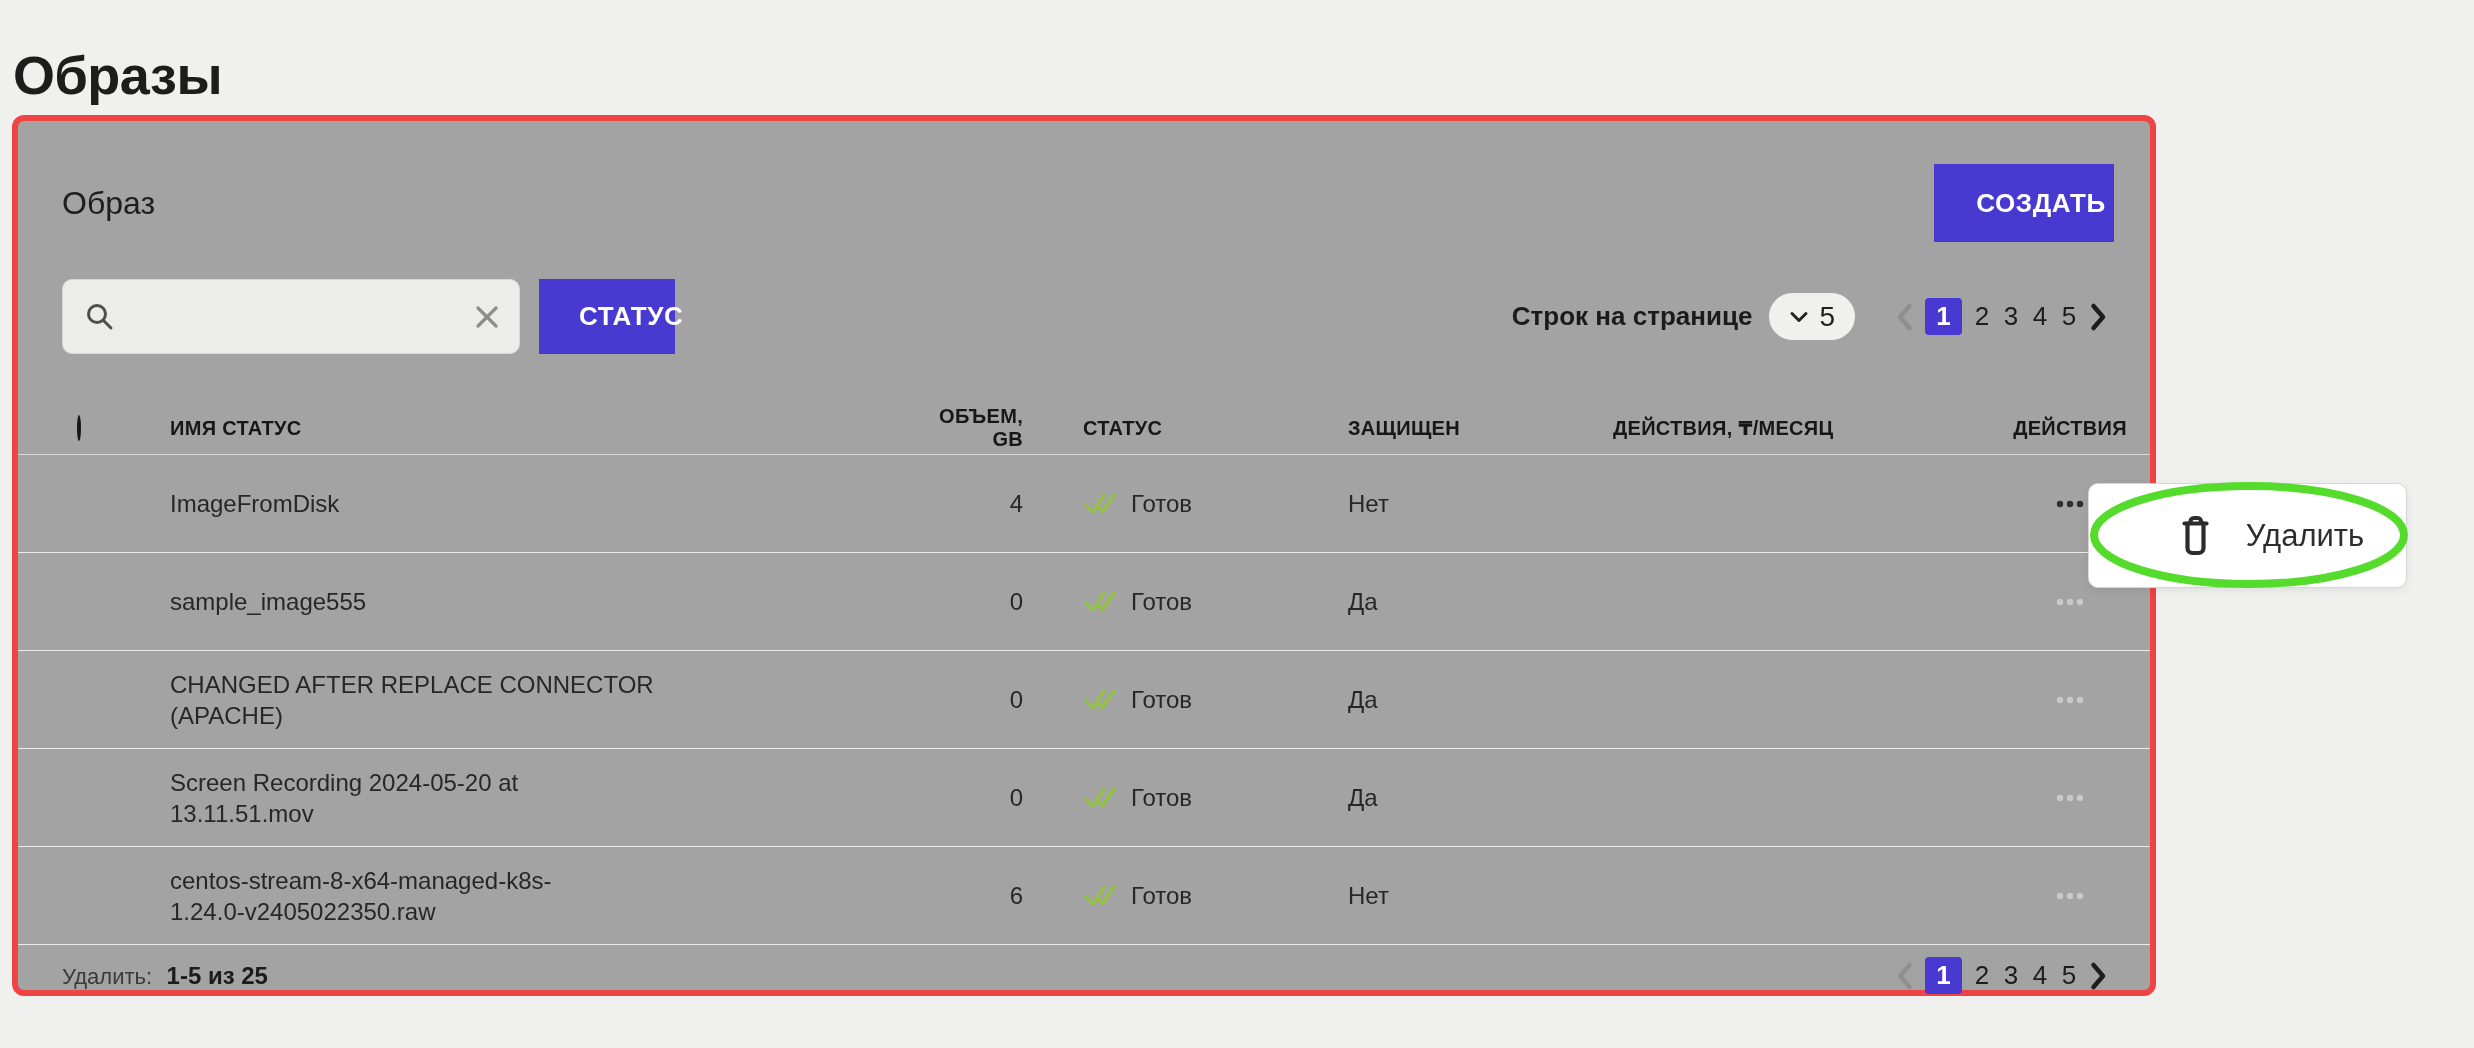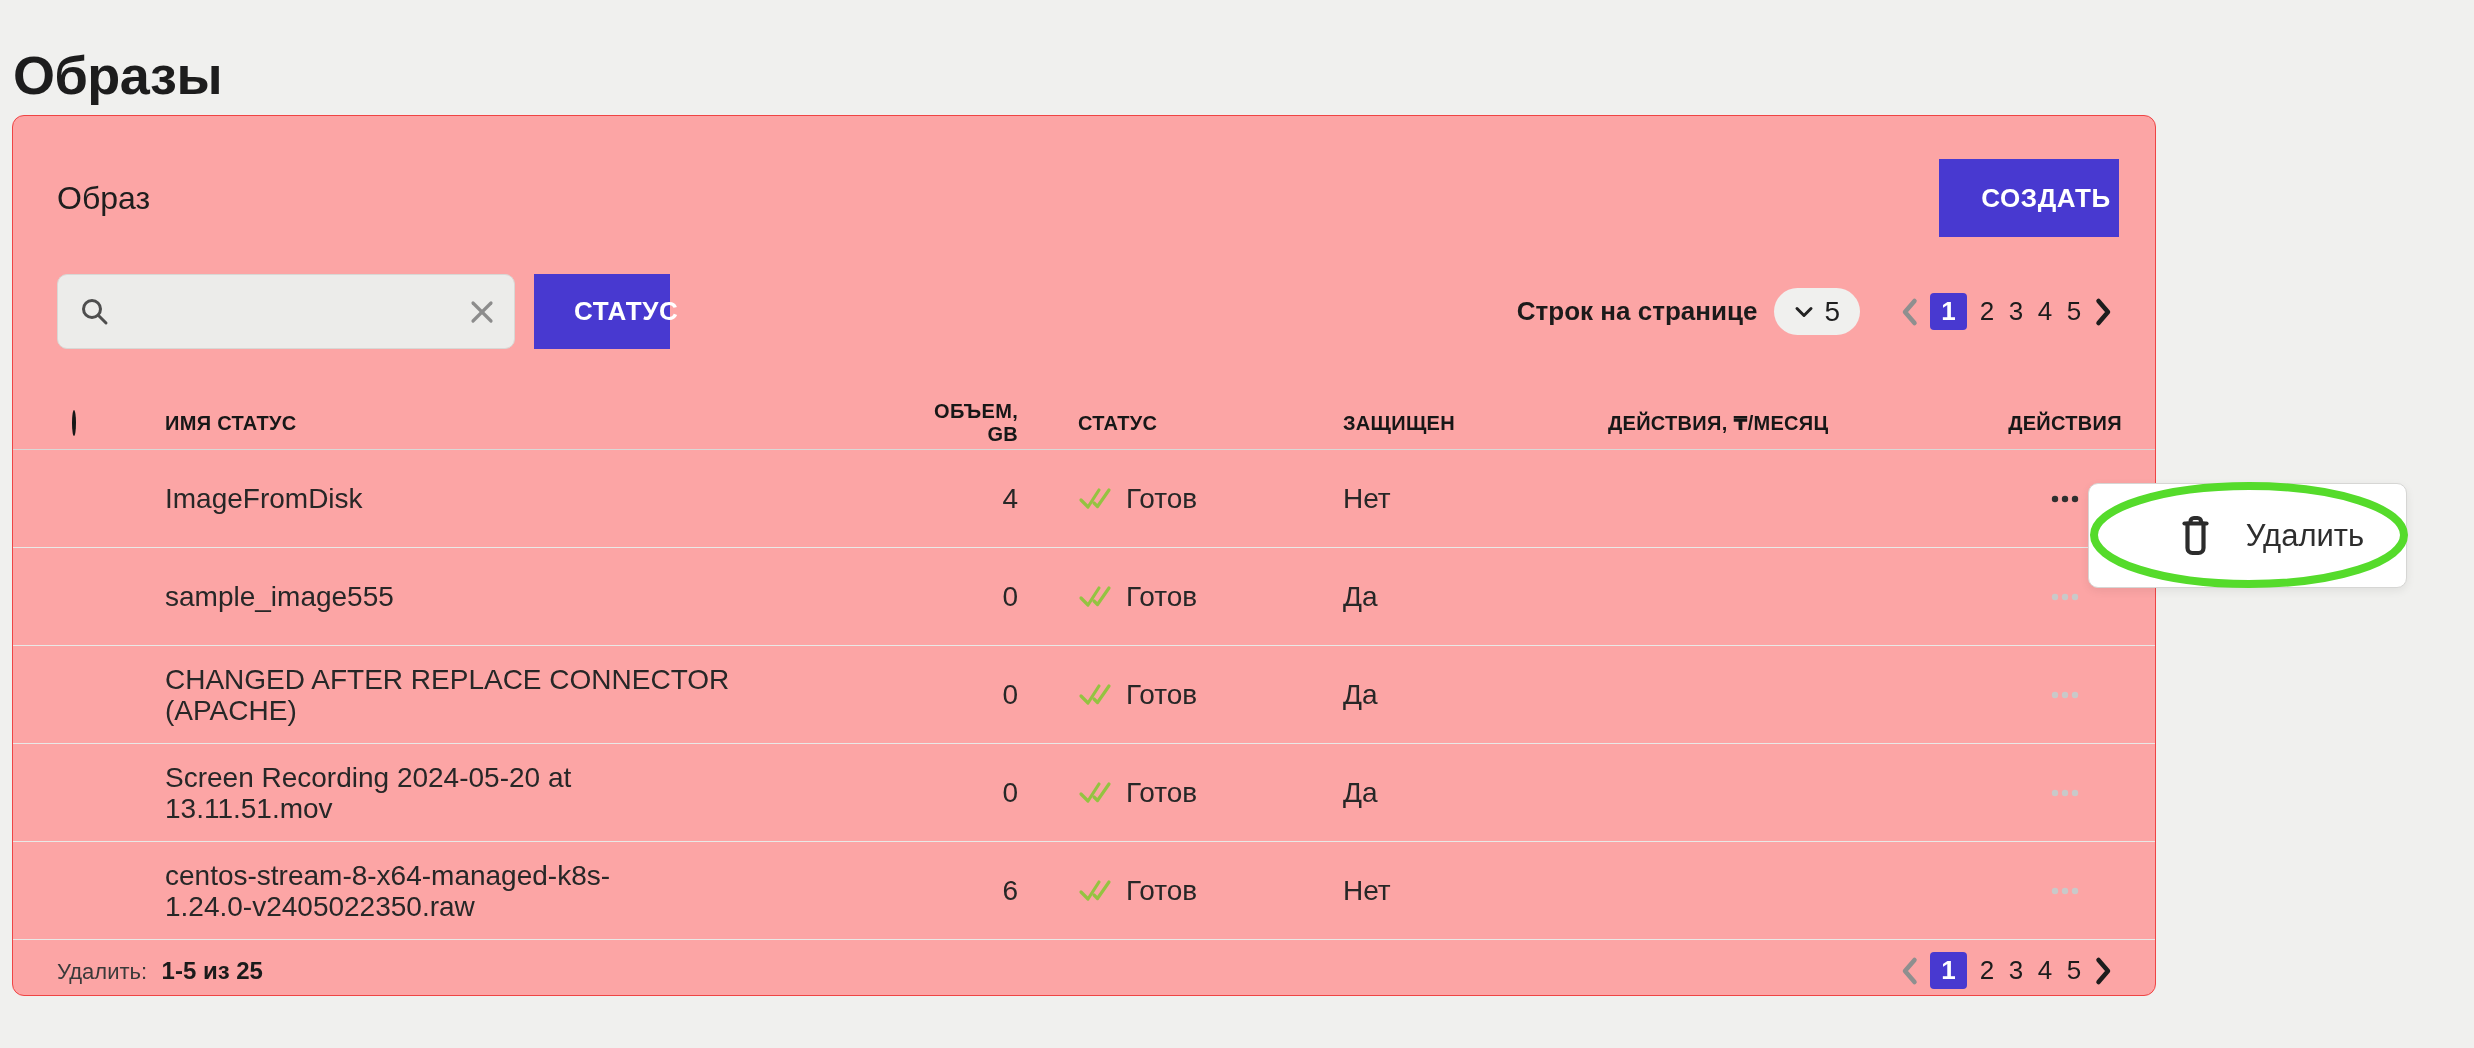--- a/index.html
+++ b/index.html
@@ -11,21 +11,21 @@
   }
   
   .page-title{
     position:absolute;left:13px;top:6px;
     font-size:54px;font-weight:700;letter-spacing:-0.5px;color:#1d1d1d;
     line-height:1.25;
   }
   
   .card{
     position:absolute;left:12px;top:115px;width:2144px;height:881px;
-    background:#fca5a5;border:1px solid #ef4444;border-radius:12px;
+    background:#a3a3a3;border:6px solid #ef4444;border-radius:12px;
     box-sizing:border-box;
   }
   .card-head{display:flex;justify-content:space-between;align-items:flex-start;padding:43px 36px 0 44px;}
   .card-heading{margin:21px 0 0;font-size:32px;font-weight:400;color:#1e1e1e;}
   .btn{
     border:none;cursor:pointer;color:#fff;background:#4839d0;
     font-family:inherit;font-weight:700;letter-spacing:0.6px;
     border-radius:0;font-size:26px;padding-left:40px;
   }
   .btn-create{width:180px;height:78px;}
@@ -57,21 +57,21 @@
   .pg-btn{background:none;border:none;padding:0;cursor:pointer;display:flex;align-items:center;}
   .pg-num{min-width:18px;text-align:center;color:#1c1c1c;background:none;border:none;font-family:inherit;font-size:26px;cursor:pointer;padding:0;}
   .pg-active{
     width:37px;height:37px;background:#4839d0;color:#ffffff;border-radius:4px;
     display:flex;align-items:center;justify-content:center;font-weight:700;
   }
   
   .table{margin-top:48px;}
   .grid{display:grid;grid-template-columns:108px 745px 108px 325px 265px 395px 124px;align-items:center;padding-left:44px;}
   .thead{height:52px;border-bottom:1px solid #d9d9d7;font-size:20px;font-weight:700;color:#171717;letter-spacing:0.3px;}
-  .trow{height:97px;border-bottom:1px solid #e9e9e7;font-size:28px;color:#272727;}
+  .trow{height:97px;border-bottom:1px solid #e9e9e7;font-size:24px;color:#272727;}
   .col-right{text-align:right;}
   .col-center{display:flex;justify-content:center;}
   .col-status-cell{padding-left:60px;display:flex;align-items:center;gap:13px;}
   .ring{width:17px;height:17px;border:2.5px solid #161616;border-radius:50%;margin-left:15px;box-sizing:border-box;}
   .dot{width:26px;height:26px;border-radius:50%;background:#8cbd3e;margin-left:11px;}
   .name-text{white-space:pre-line;line-height:31px;}
   .menu-trigger{background:none;border:none;padding:6px;cursor:pointer;color:#2f2f2f;display:flex;}
   .menu-trigger.muted{color:#c9c9c9;}
   
   .tfoot{height:61px;display:flex;justify-content:space-between;align-items:center;padding:0 42px 0 44px;}

